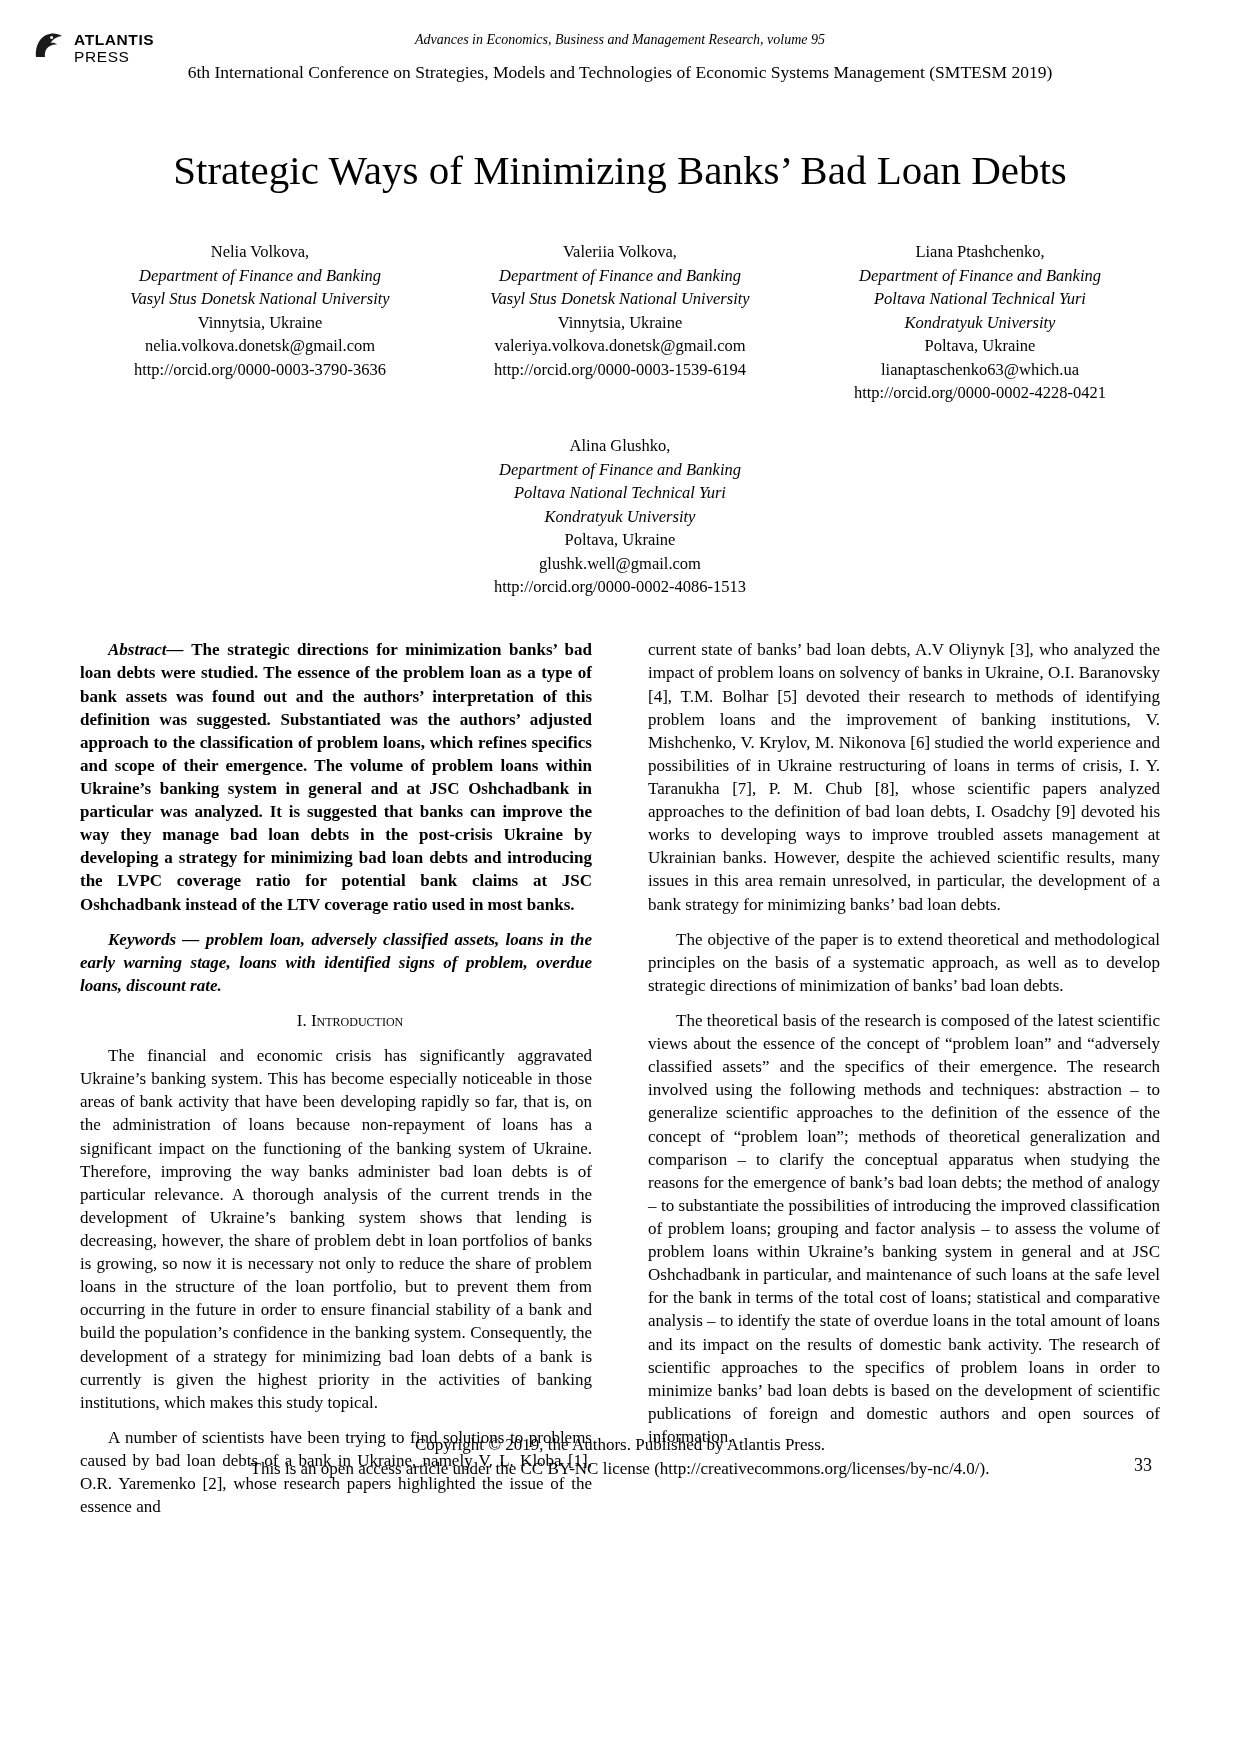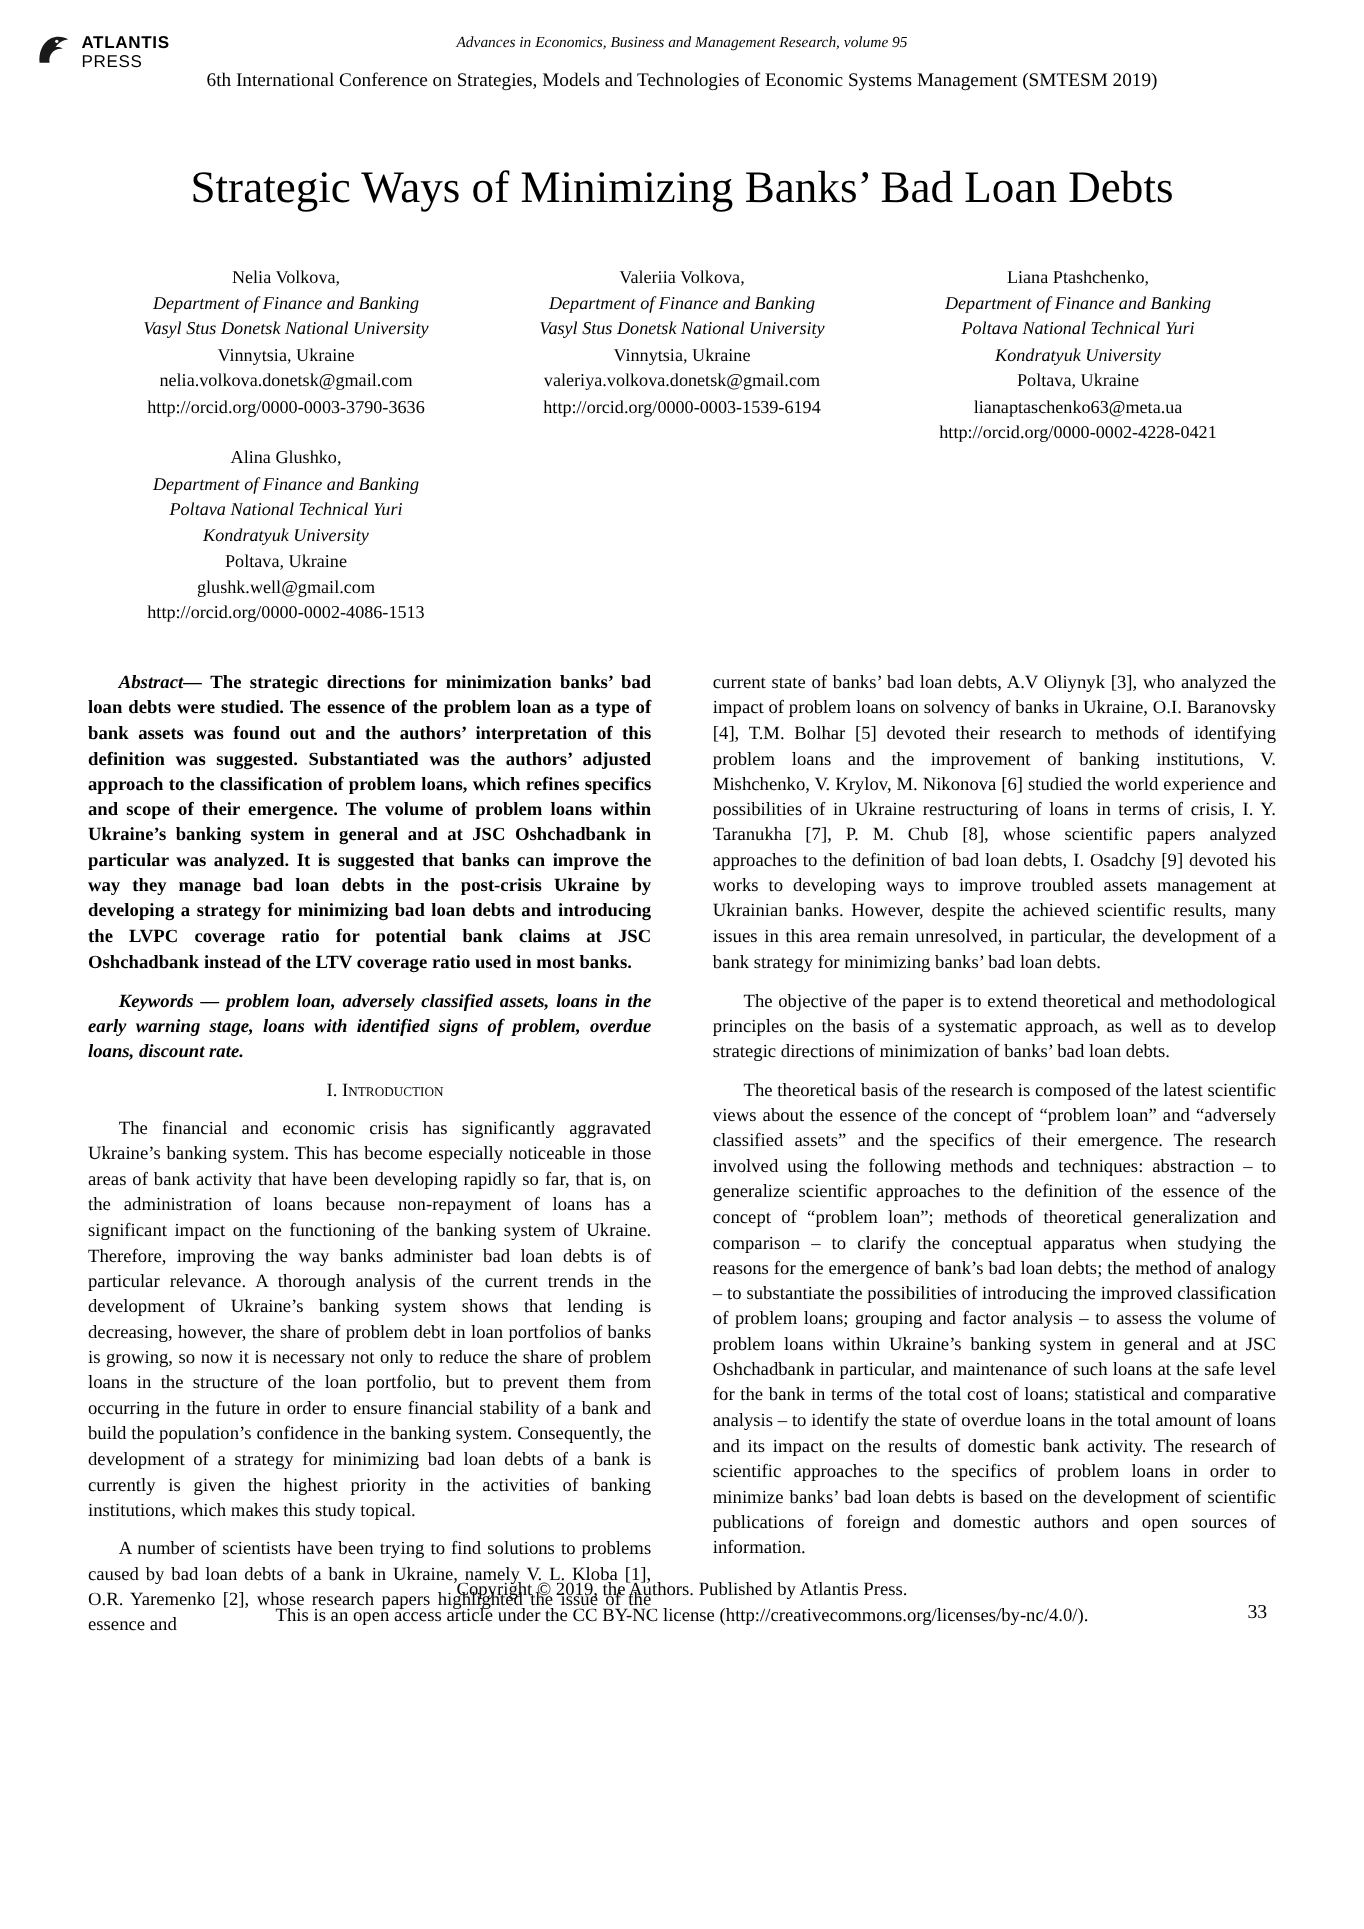--- a/index.html
+++ b/index.html
@@ -91,21 +91,22 @@
     flex: 1 1 0;
     text-align: center;
     font-size: 16.5px;
     line-height: 1.42;
   }
   .author-block .aff {
     font-style: italic;
   }
   .authors-row-2 {
     display: flex;
-    margin-top: 0;
+    margin-top: 30px;
+    flex-direction: column;
   }
   .authors-row-2 .author-block {
     flex: 0 0 33.333%;
   }
   .spacer-block {
     flex: 0 0 33.333%;
   }
 
   
   .columns {
@@ -206,21 +207,21 @@
       <div>valeriya.volkova.donetsk@gmail.com</div>
       <div>http://orcid.org/0000-0003-1539-6194</div>
     </div>
 
     <div class="author-block">
       <div>Liana Ptashchenko,</div>
       <div class="aff">Department of Finance and Banking</div>
       <div class="aff">Poltava National Technical Yuri</div>
       <div class="aff">Kondratyuk University</div>
       <div>Poltava, Ukraine</div>
-      <div>lianaptaschenko63@meta.ua</div>
+      <div>lianaptaschenko63@which.ua</div>
       <div>http://orcid.org/0000-0002-4228-0421</div>
     </div>
 
   </div>
 
   <div class="authors-row-2">
     <div class="author-block">
       <div>Alina Glushko,</div>
       <div class="aff">Department of Finance and Banking</div>
       <div class="aff">Poltava National Technical Yuri</div>

